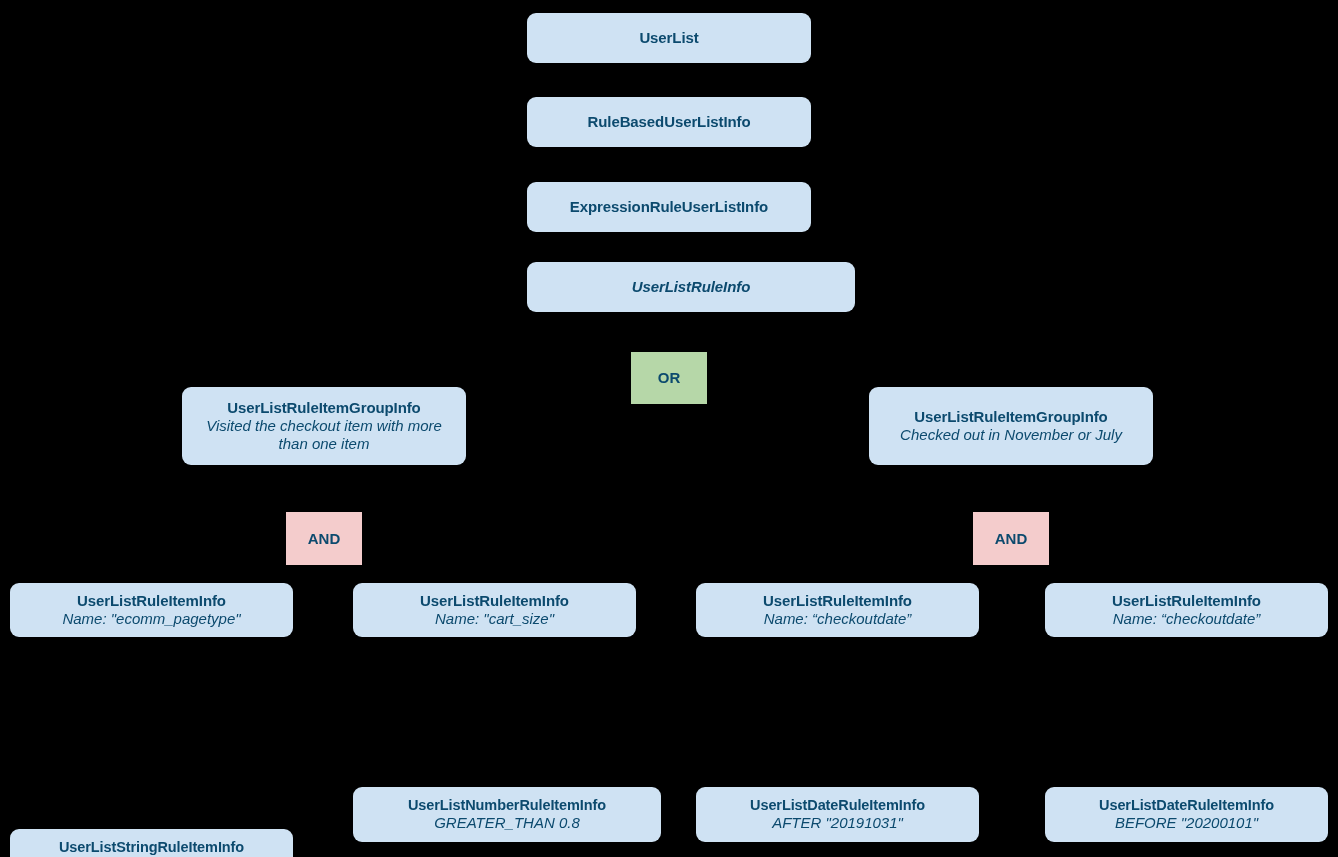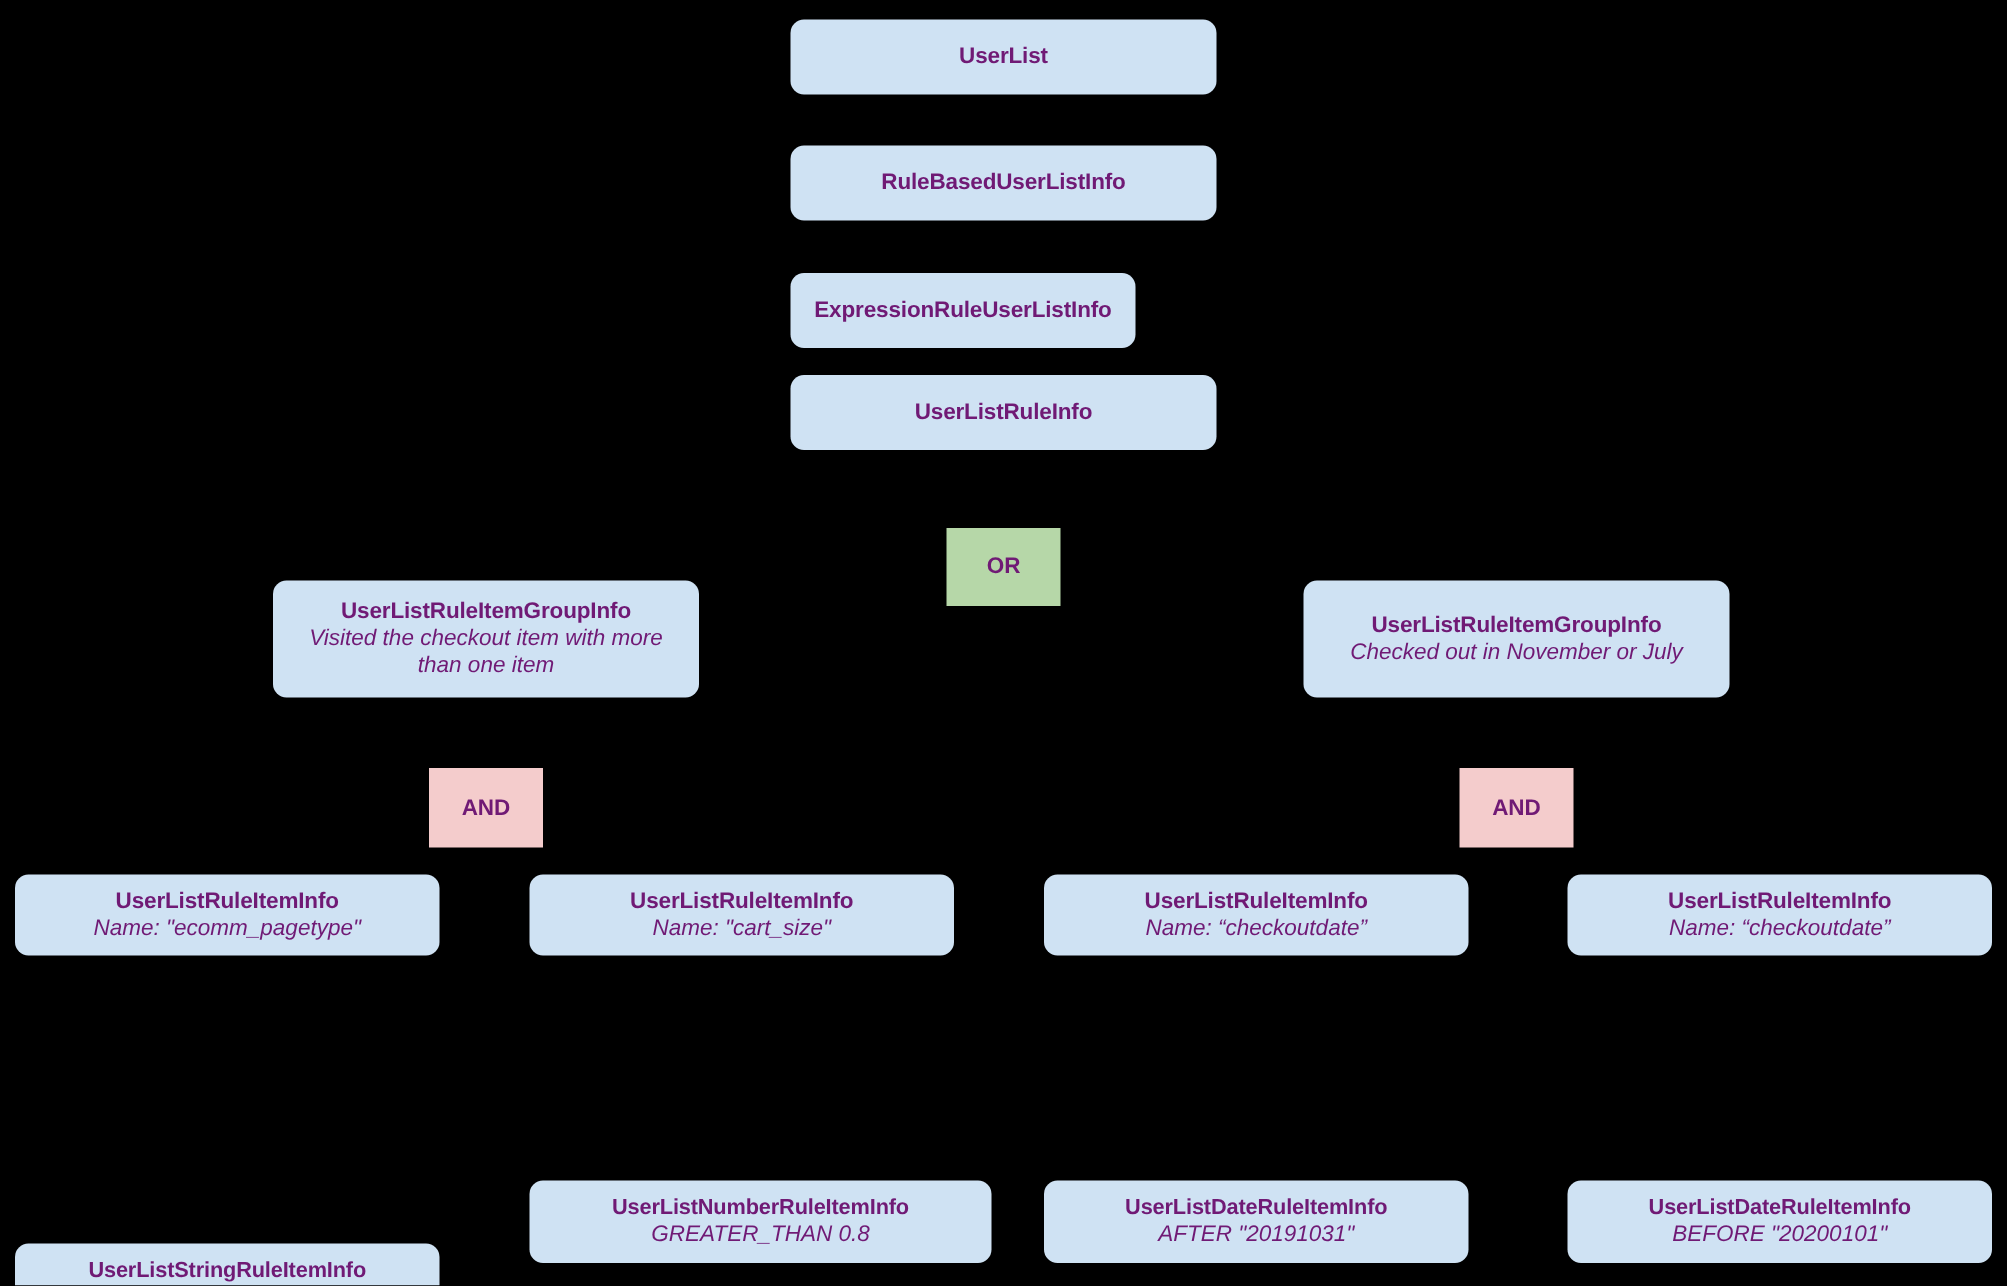--- a/index.html
+++ b/index.html
@@ -19,21 +19,21 @@
     overflow: hidden;
   }
   .node {
     position: absolute;
     box-sizing: border-box;
     display: flex;
     flex-direction: column;
     align-items: center;
     justify-content: center;
     text-align: center;
-    color: #701a75;
+    color: #0c4a6e;
     line-height: 1.18;
   }
   .node.rounded {
     background: #cfe2f3;
     border-radius: 9px;
   }
   .node.op {
     border-radius: 0;
   }
   .node.op-or {
@@ -100,25 +100,25 @@
   </svg>
 
   <div class="node rounded" style="left:527px; top:13px; width:284px; height:50px;">
     <div class="title">UserList</div>
   </div>
 
   <div class="node rounded" style="left:527px; top:97px; width:284px; height:50px;">
     <div class="title">RuleBasedUserListInfo</div>
   </div>
 
-  <div class="node rounded" style="left:527px; top:182px; width:230px; height:50px;justify-content:center;">
+  <div class="node rounded" style="left:527px; top:182px; width:284px; height:50px;justify-content:center;">
     <div class="title">ExpressionRuleUserListInfo</div>
   </div>
 
-  <div class="node rounded" style="left:527px; top:250px; width:284px; height:50px;">
+  <div class="node rounded" style="left:527px; top:262px; width:328px; height:50px;font-style:italic;">
     <div class="title">UserListRuleInfo</div>
   </div>
 
   <div class="node op op-or" style="left:631px; top:352px; width:76px; height:52px;">
     <div class="op-label">OR</div>
   </div>
 
   <div class="node rounded" style="left:182px; top:387px; width:284px; height:78px;">
     <div class="title">UserListRuleItemGroupInfo</div>
     <div class="subtitle">Visited the checkout item with more than one item</div>

